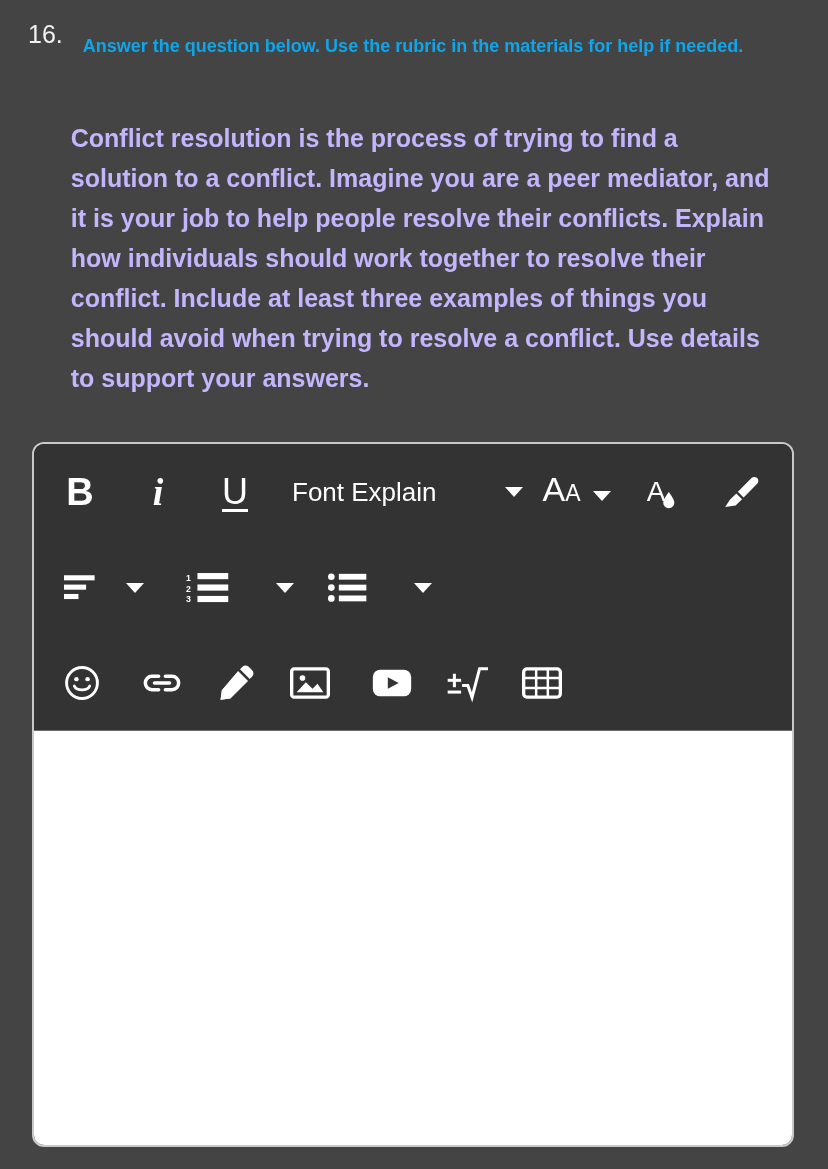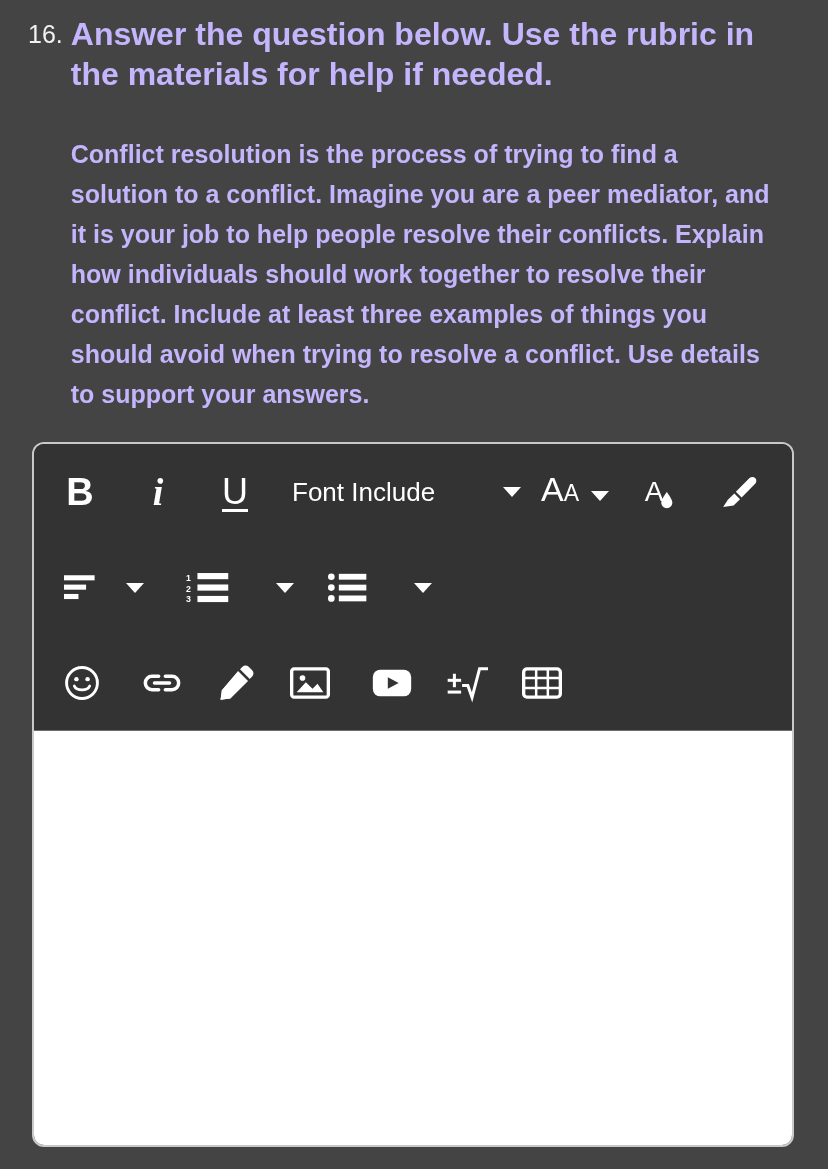--- a/index.html
+++ b/index.html
@@ -38,25 +38,25 @@
     font-weight: 400;
     flex: 0 0 auto;
     padding-right: 8px;
     white-space: nowrap;
   }
   .q-body {
     flex: 1 1 auto;
     min-width: 0;
   }
   .q-prompt {
-    color: #c4b5fd;
-    font-size: 32px;
+    color: #0ea5e9;
+    font-size: 18px;
     line-height: 40px;
     font-weight: 700;
-    margin: 0;
+    margin: 12px;
   }
   .q-spacer {
     height: 40px;
   }
   .q-passage {
     color: #c4b5fd;
     font-size: 25px;
     line-height: 40px;
     font-weight: 700;
     margin: 0;
@@ -186,21 +186,21 @@
 
   <div class="editor">
 
     <div class="toolbar">
 
       <div class="tb-row row1">
         <button class="tb-btn btn-bold">B</button>
         <button class="tb-btn btn-italic">i</button>
         <button class="tb-btn btn-underline">U</button>
 
-        <span class="font-family-label">Font Include</span>
+        <span class="font-family-label">Font Explain</span>
         <span class="tb-btn caret-btn ff-caret">
             <i class="caret"></i>
           </span>
 
         <span class="aa-wrap">
           <span class="aa-big">A</span>
             <span class="aa-small">A</span>
           <span class="tb-btn caret-btn aa-caret">
               <i class="caret"></i>
             </span>

